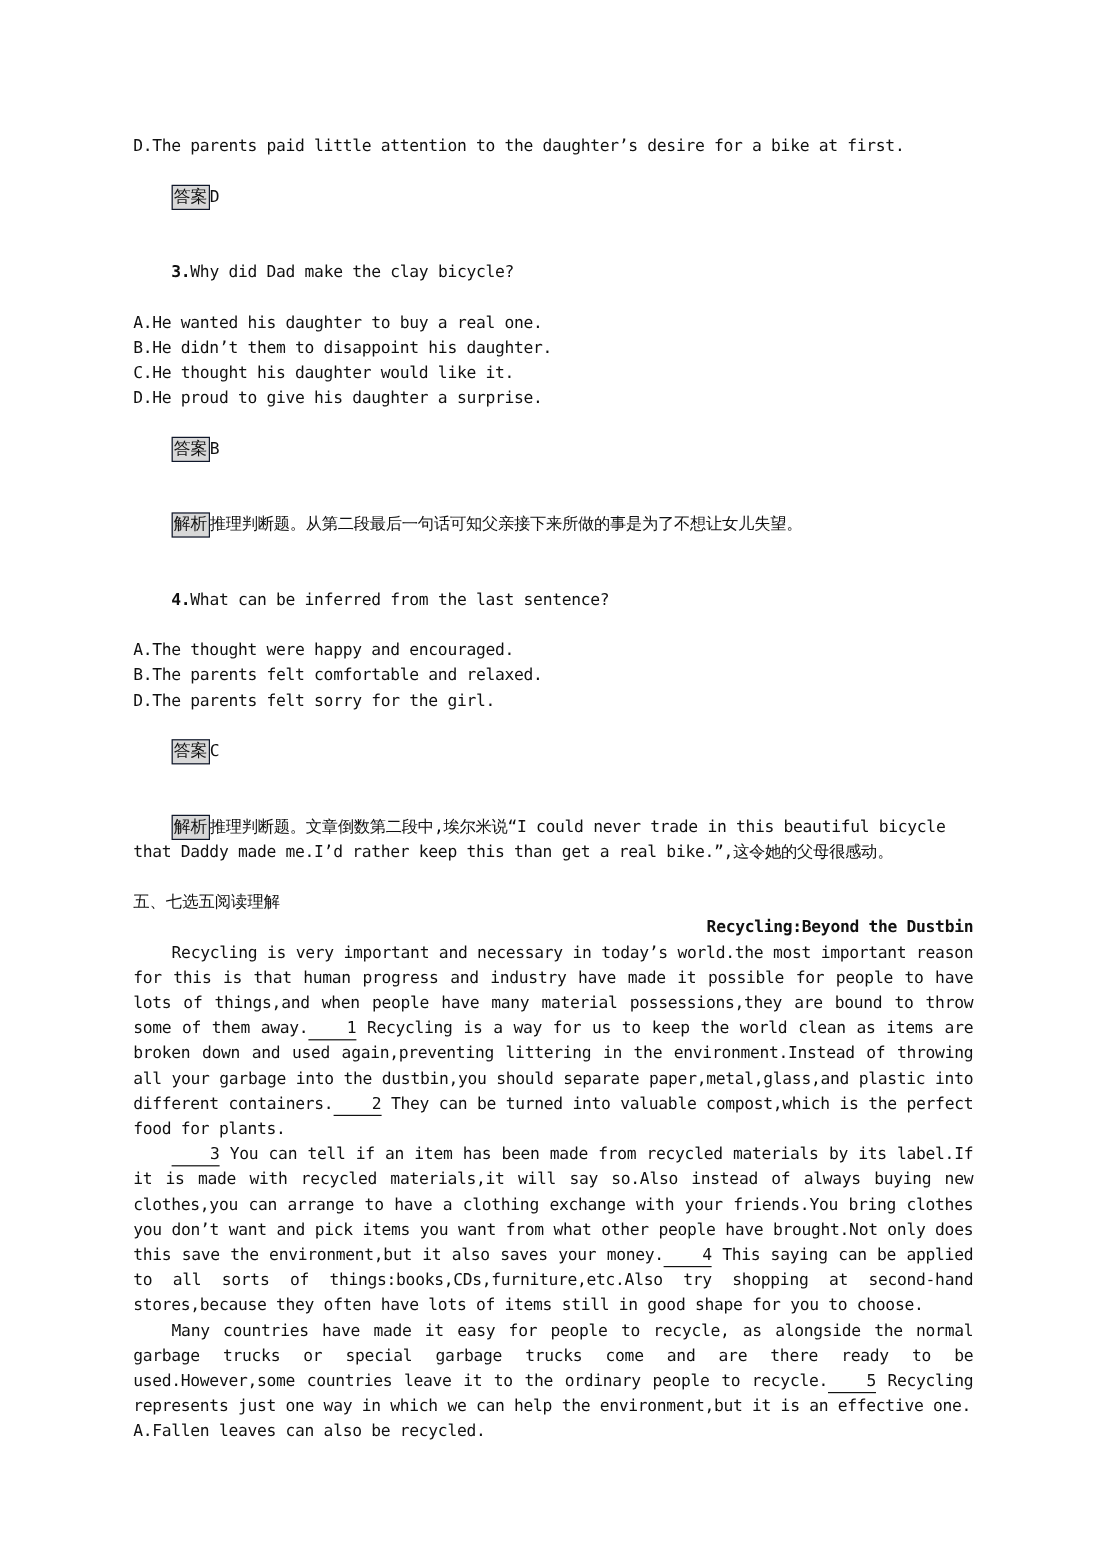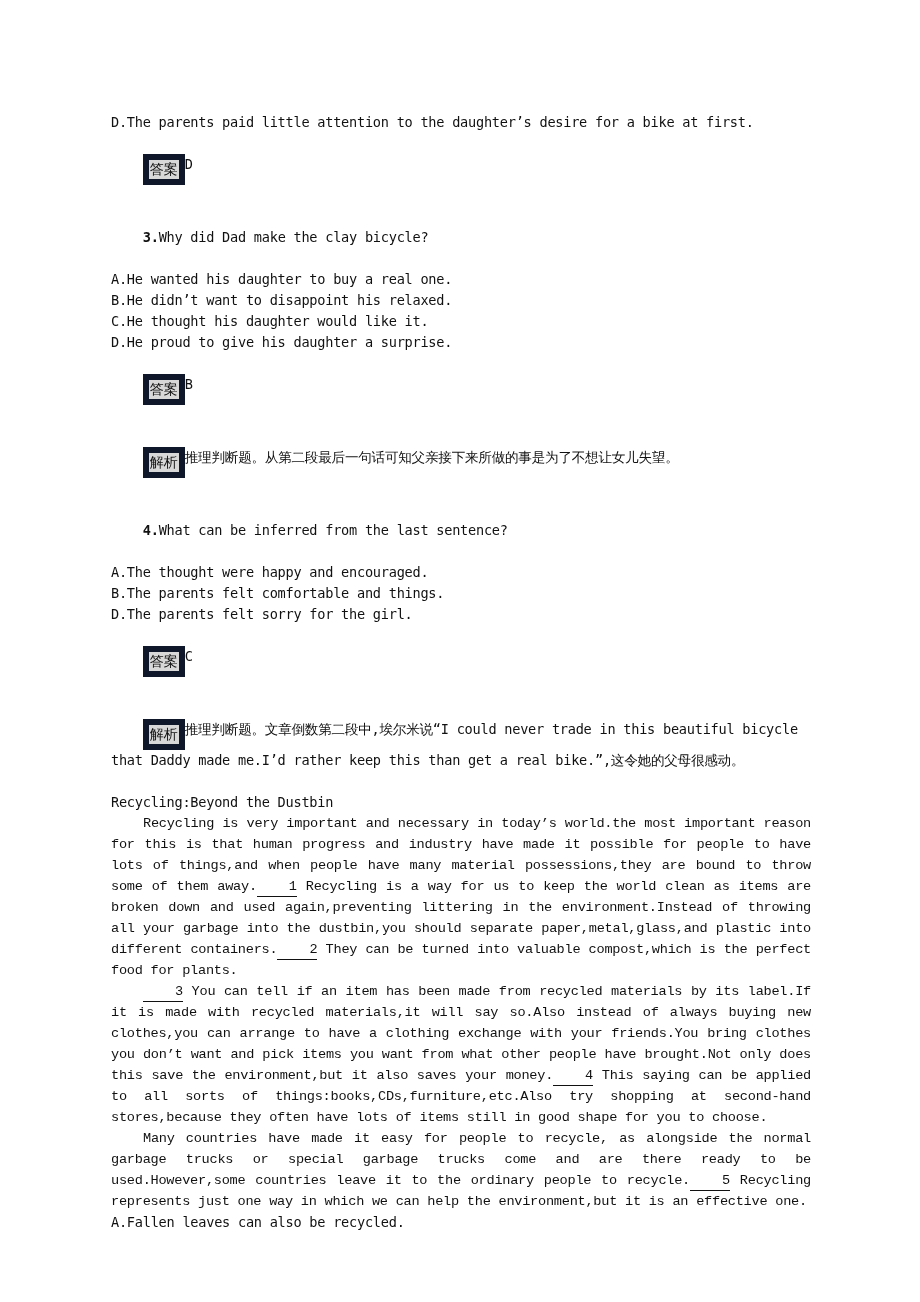--- a/index.html
+++ b/index.html
@@ -8,69 +8,70 @@
     font-family: "DejaVu Sans Mono", "Liberation Mono", monospace;
     color: #111111;
   }
   .page {
     position: absolute; left: 111px; top: 112px; width: 700px;
     font-size: 13.6px; line-height: 21px; letter-spacing: -0.25px;
   }
   .line { white-space: pre-wrap; word-break: break-word; }
   .q-num { font-weight: bold; }
   .tag {
-    display: inline-block; background: #d8d8d8; border: 6px solid #0f172a;
+    display: inline-block; background: #d8d8d8; border: 1px solid #0f172a;
     padding: 0 1px; line-height: 18px; height: 19px; vertical-align: top;
     font-family: "DejaVu Sans", sans-serif; font-size: 14px; letter-spacing: 0;
   }
-  .para { text-indent: 32px; text-align: justify; font-family: Liberation Mono, monospace; }
-  .title { text-align: left; font-weight: normal; }
+  .para { text-indent: 32px; text-align: justify; }
+  .title { text-align: right; font-weight: bold; }
   .blank {
     display: inline-block; border-bottom: 1px solid #111;
     min-width: 36px; text-align: center; line-height: 18px;
   }
   .section { font-family: "DejaVu Sans", sans-serif; letter-spacing: 0; }
 </style>
 </head>
 <body>
 
 <div class="page">
 
   <div class="line">D.The parents paid little attention to the daughter’s desire for a bike at first.</div>
   <div class="line">
     <span class="tag">答案</span><span>D</span>
   </div>
 
   <div class="line">
     <span class="q-num">3.</span><span>Why did Dad make the clay bicycle?</span>
   </div>
   <div class="line">A.He wanted his daughter to buy a real one.</div>
-  <div class="line">B.He didn’t want to disappoint his relaxed.</div>
+  <div class="line">B.He didn’t them to disappoint his daughter.</div>
   <div class="line">C.He thought his daughter would like it.</div>
   <div class="line">D.He proud to give his daughter a surprise.</div>
   <div class="line">
     <span class="tag">答案</span><span>B</span>
   </div>
   <div class="line">
     <span class="tag">解析</span><span>推理判断题。从第二段最后一句话可知父亲接下来所做的事是为了不想让女儿失望。</span>
   </div>
 
   <div class="line">
     <span class="q-num">4.</span><span>What can be inferred from the last sentence?</span>
   </div>
   <div class="line">A.The thought were happy and encouraged.</div>
-  <div class="line">B.The parents felt comfortable and things.</div>
+  <div class="line">B.The parents felt comfortable and relaxed.</div>
   <div class="line">D.The parents felt sorry for the girl.</div>
   <div class="line">
     <span class="tag">答案</span><span>C</span>
   </div>
   <div class="line">
     <span class="tag">解析</span><span>推理判断题。文章倒数第二段中,埃尔米说“I could never trade in this beautiful bicycle that Daddy made me.I’d rather keep this than get a real bike.”,这令她的父母很感动。</span>
   </div>
 
+  <div class="line section">五、七选五阅读理解</div>
   <div class="line title">Recycling:Beyond the Dustbin</div>
 
   <div class="para"><span>Recycling is very important and necessary in today’s world.the most important reason for this is that human progress and industry have made it possible for people to have lots of things,and when people have many material possessions,they are bound to throw some of them away.</span><span class="blank">1</span><span> Recycling is a way for us to keep the world clean as items are broken down and used again,preventing littering in the environment.Instead of throwing all your garbage into the dustbin,you should separate paper,metal,glass,and plastic into different containers.</span><span class="blank">2</span><span> They can be turned into valuable compost,which is the perfect food for plants.</span></div>
 
   <div class="para"><span class="blank">3</span><span> You can tell if an item has been made from recycled materials by its label.If it is made with recycled materials,it will say so.Also instead of always buying new clothes,you can arrange to have a clothing exchange with your friends.You bring clothes you don’t want and pick items you want from what other people have brought.Not only does this save the environment,but it also saves your money.</span><span class="blank">4</span><span> This saying can be applied to all sorts of things:books,CDs,furniture,etc.Also try shopping at second-hand stores,because they often have lots of items still in good shape for you to choose.</span></div>
 
   <div class="para"><span>Many countries have made it easy for people to recycle, as alongside the normal garbage trucks or special garbage trucks come and are there ready to be used.However,some countries leave it to the ordinary people to recycle.</span><span class="blank">5</span><span> Recycling represents just one way in which we can help the environment,but it is an effective one.</span></div>
 
   <div class="line">A.Fallen leaves can also be recycled.</div>
 

